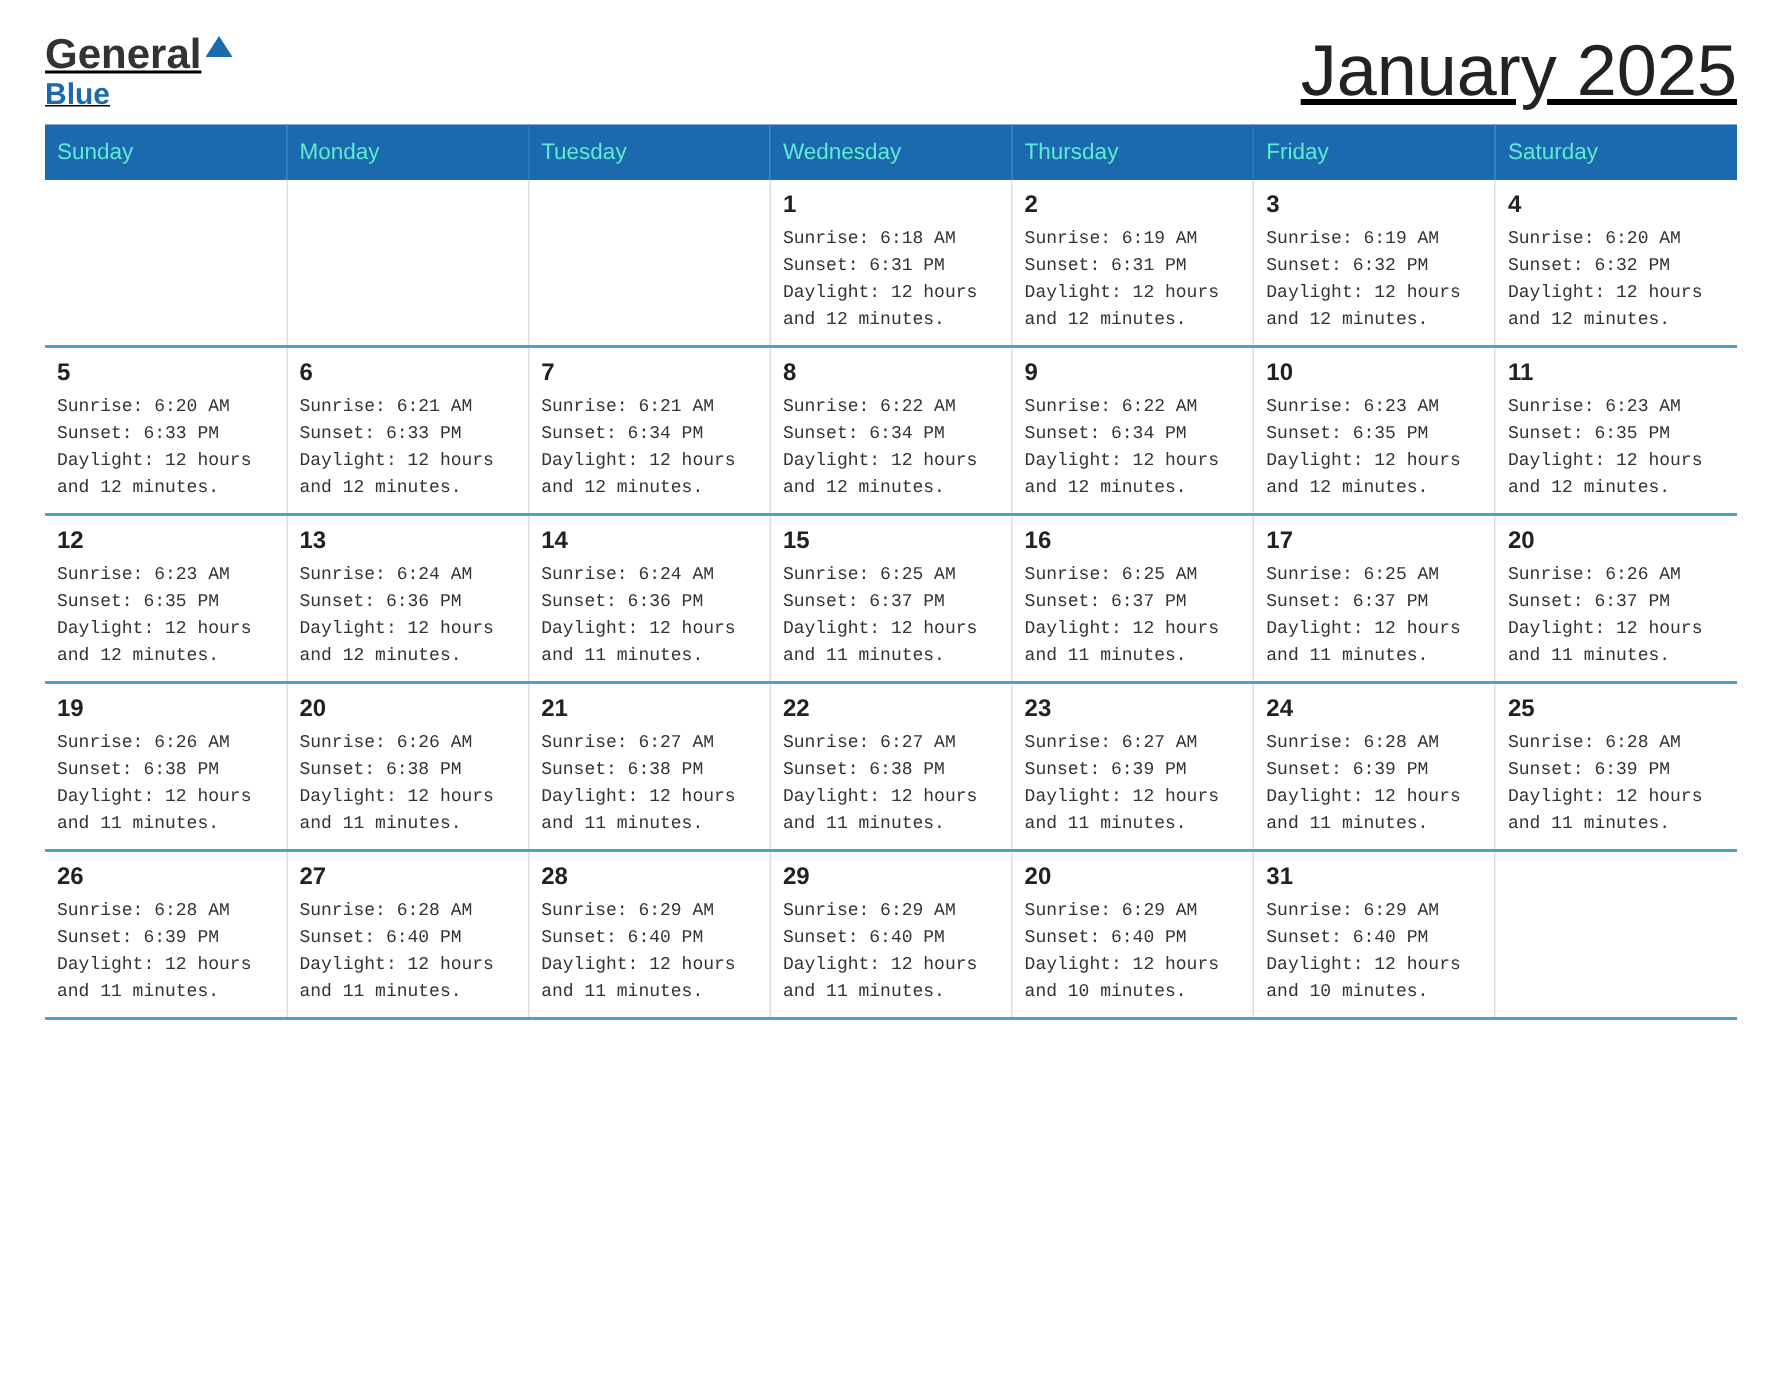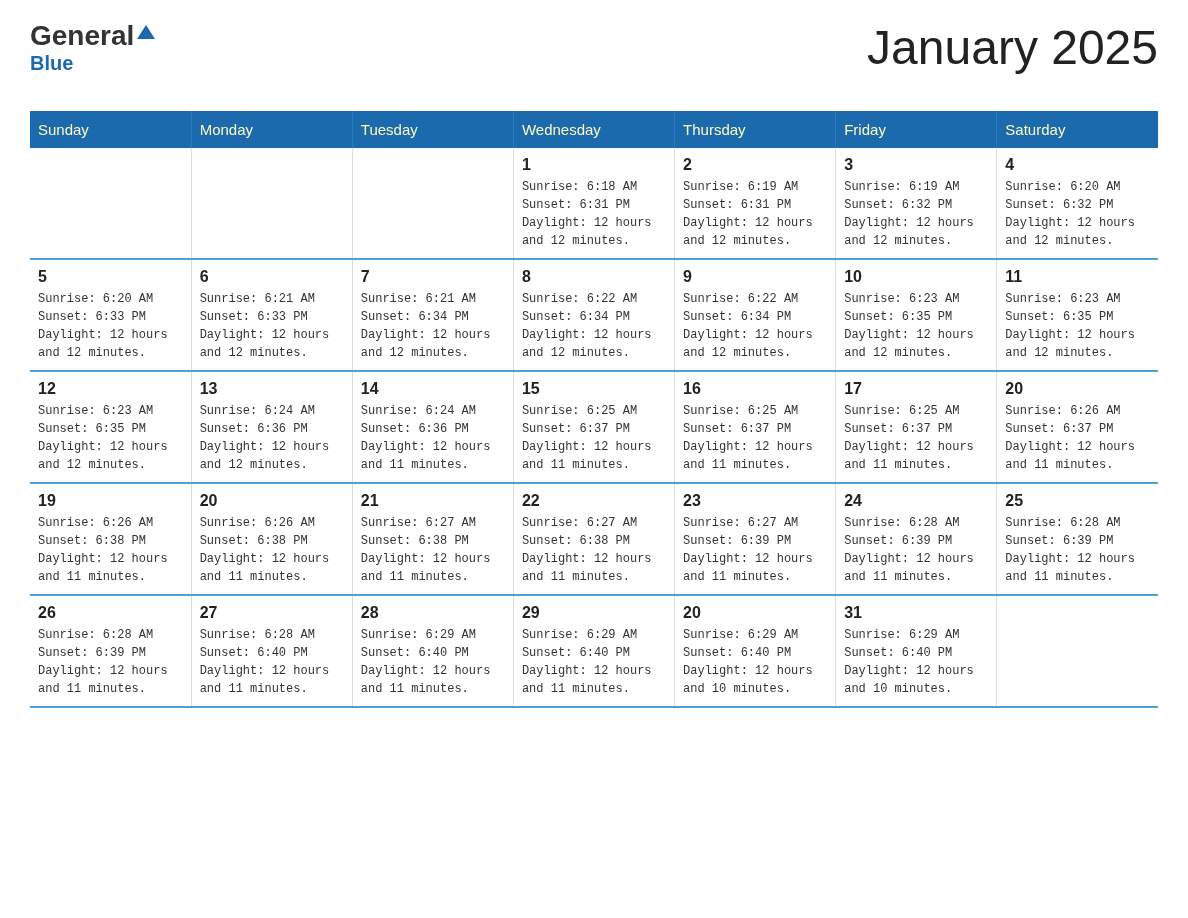--- a/index.html
+++ b/index.html
@@ -7,21 +7,22 @@
       font-family: Arial, sans-serif;
       background: #fff;
       padding: 20px 30px;
       width: 1188px;
       min-height: 918px;
     }
     .header {
       display: flex;
       justify-content: space-between;
       align-items: flex-start;
-      margin-bottom: 36px;
+      margin-bottom: 8px;
+      text-decoration: underline;
     }
     .logo-text-general {
       font-size: 28px;
       font-weight: bold;
       color: #333;
     }
     .logo-text-blue {
       font-size: 20px;
       font-weight: bold;
       color: #1a6aad;
@@ -40,21 +41,21 @@
       margin-top: 4px;
     }
     table {
       width: 100%;
       border-collapse: collapse;
     }
     thead tr {
       background-color: #1a6aad;
     }
     thead th {
-      color: #fef9c3;
+      color: #5eead4;
       padding: 10px 8px;
       text-align: left;
       font-size: 15px;
       font-weight: normal;
       border-right: 1px solid #2a7bc4;
     }
     thead th:last-child {
       border-right: none;
     }
     tbody tr {

